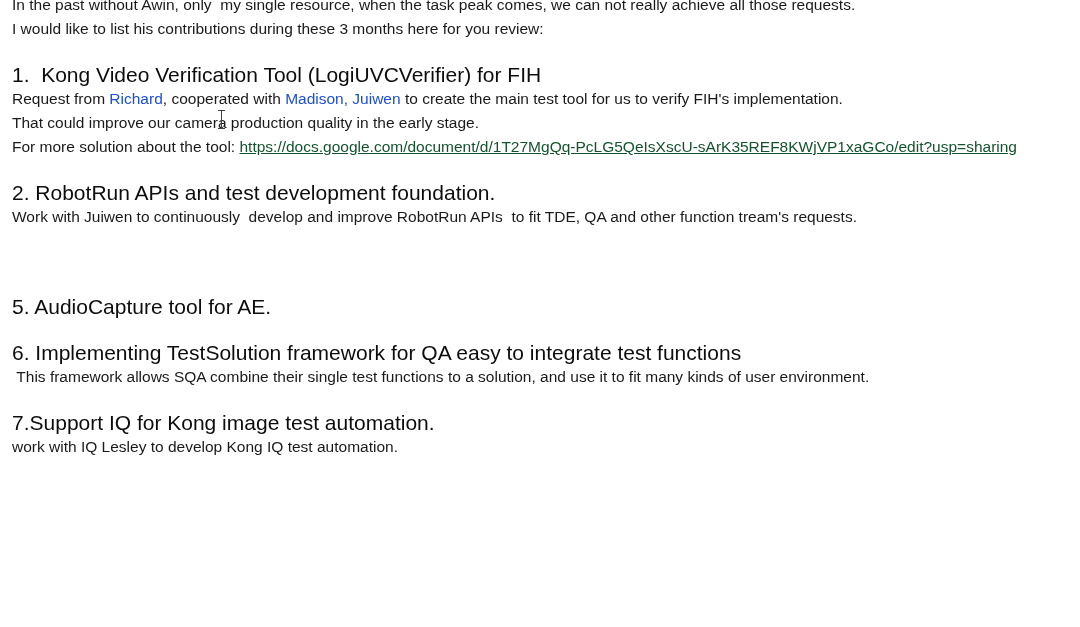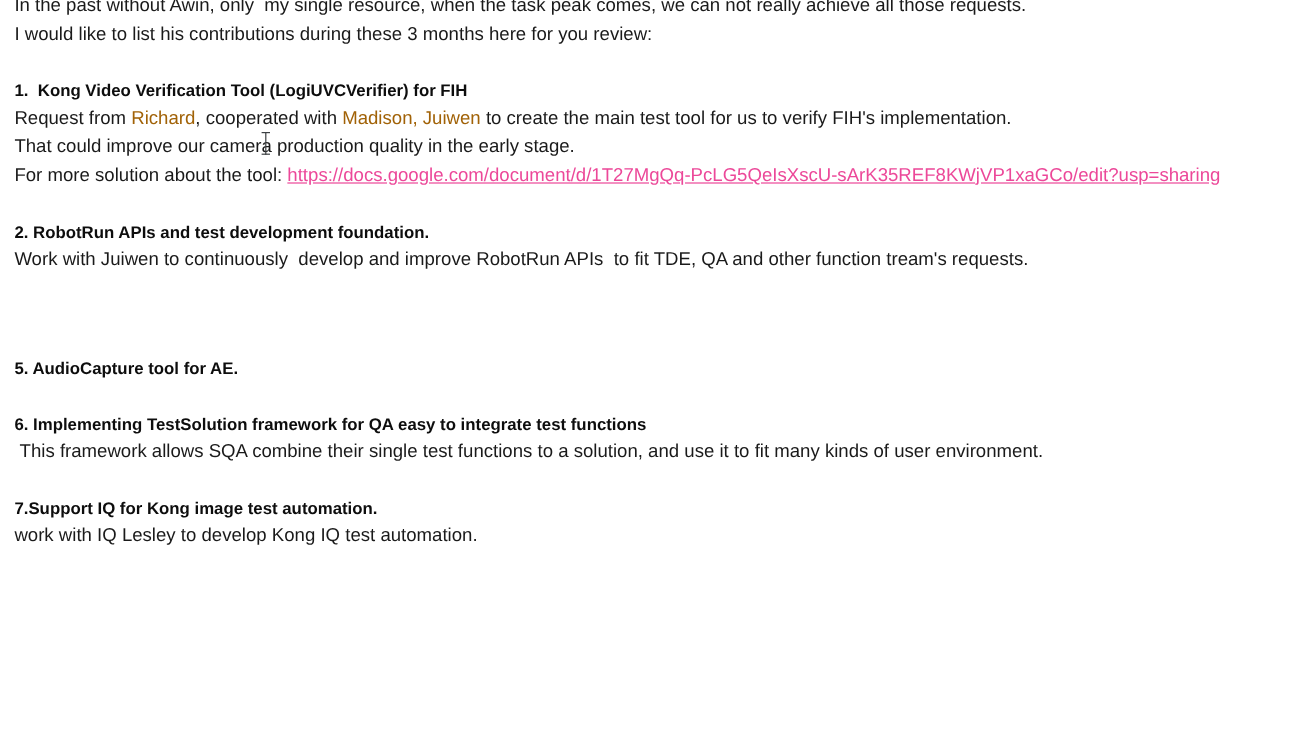--- a/index.html
+++ b/index.html
@@ -27,30 +27,30 @@
     line-height: 24px;
     color: #1a1a1a;
     white-space: pre-wrap;
   }
   .clipped-top {
     
     margin-top: -7px;
   }
   .spacer-md { height: 22px; }
   .heading {
-    font-weight: bold;
-    font-size: 14px;
+    font-weight: normal;
+    font-size: 21px;
     line-height: 24px;
     color: #0d0d0d;
   }
   .name-purple {
-    color: #a16207;
+    color: #1d4ed8;
   }
   .link {
-    color: #ec4899;
+    color: #14532d;
     text-decoration: underline;
   }
   .caret {
     position: absolute;
     left: 221px;
     top: 117px;
     width: 1px;
     height: 19px;
     background: #3c4043;
   }

